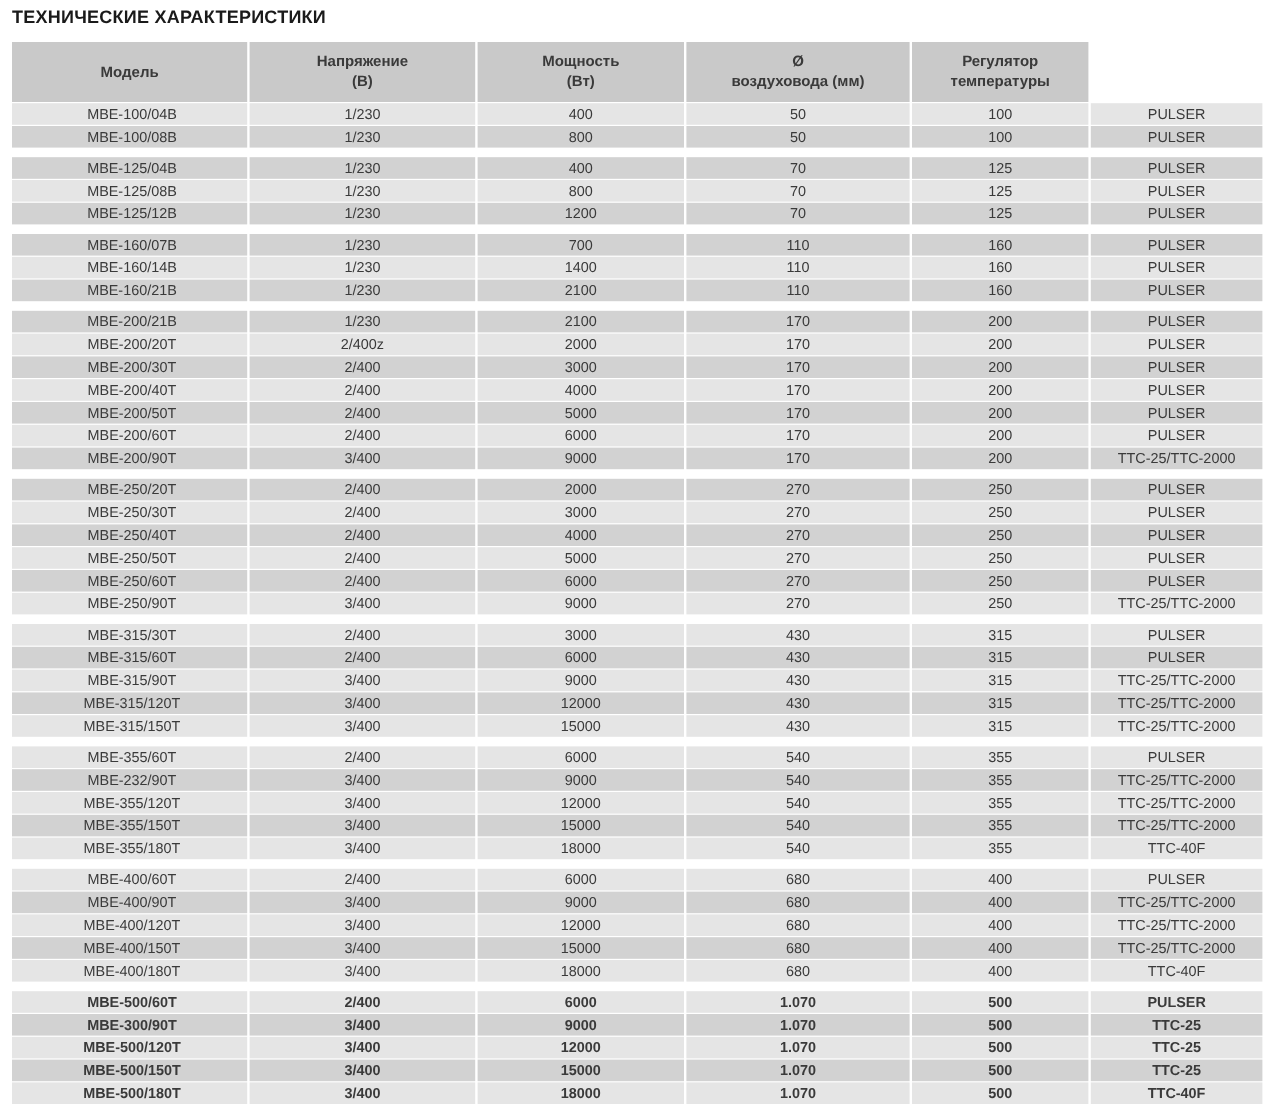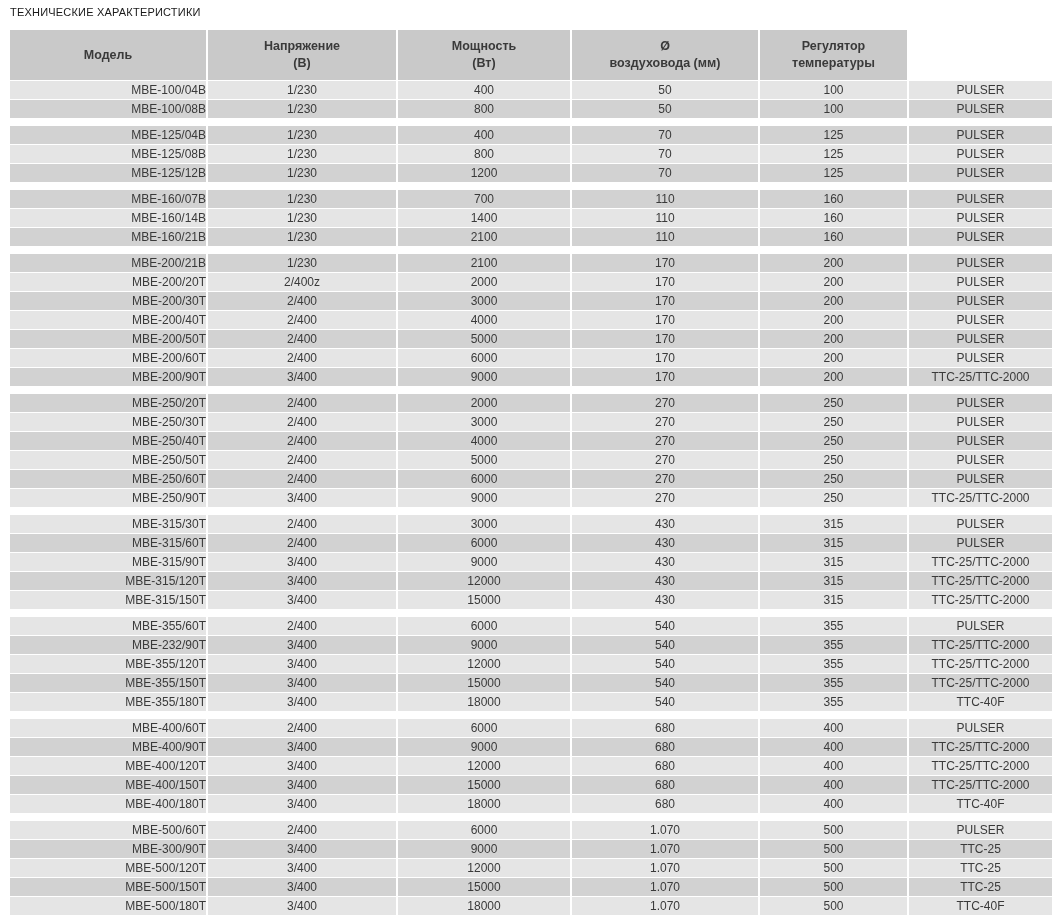--- a/index.html
+++ b/index.html
@@ -12,22 +12,22 @@
   *{box-sizing:border-box;}
   html,body{margin:0;padding:0;background:#ffffff;}
   body{
     width:1061px;height:923px;
     font-family:"Liberation Sans","DejaVu Sans",sans-serif;
     color:var(--text);
     padding:6px 9px 0 10px;
     overflow:hidden;
   }
   .page-title{
-    font-size:11px;
-    font-weight:normal;
+    font-size:15px;
+    font-weight:bold;
     color:var(--title);
     letter-spacing:0.2px;
     margin:0 0 12px 0;
   }
   .spec-table{width:1042px;}
   .hrow,.row{
     display:grid;
     grid-template-columns:196px 188px 172px 186px 147px 143px;
     column-gap:2px;
   }
@@ -40,30 +40,30 @@
     align-items:center;
     justify-content:center;
     font-weight:bold;
     font-size:12.5px;
     line-height:17px;
     text-align:center;
   }
   .hcell span:empty{display:none;}
   .row{margin-bottom:1px;}
   .group{margin-bottom:8px;}
-  .group:last-child{margin-bottom:0;}
+  .group:last-child{margin-bottom:0;font-weight:bold;}
   .cell{
     height:18px;
     font-size:12px;
     line-height:18px;
     text-align:center;
     white-space:nowrap;
     overflow:hidden;
   }
-  .cell.col-0{text-align:right;padding-left:4px;}
+  .cell.col-0{text-align:center;padding-left:4px;}
   .row.light .cell{background:var(--row-light);}
   .row.dark .cell{background:var(--row-dark);}
 </style>
 </head>
 <body>
 
 <h1 class="page-title">ТЕХНИЧЕСКИЕ ХАРАКТЕРИСТИКИ</h1>
 
 <div class="spec-table">
   <div class="hrow">

